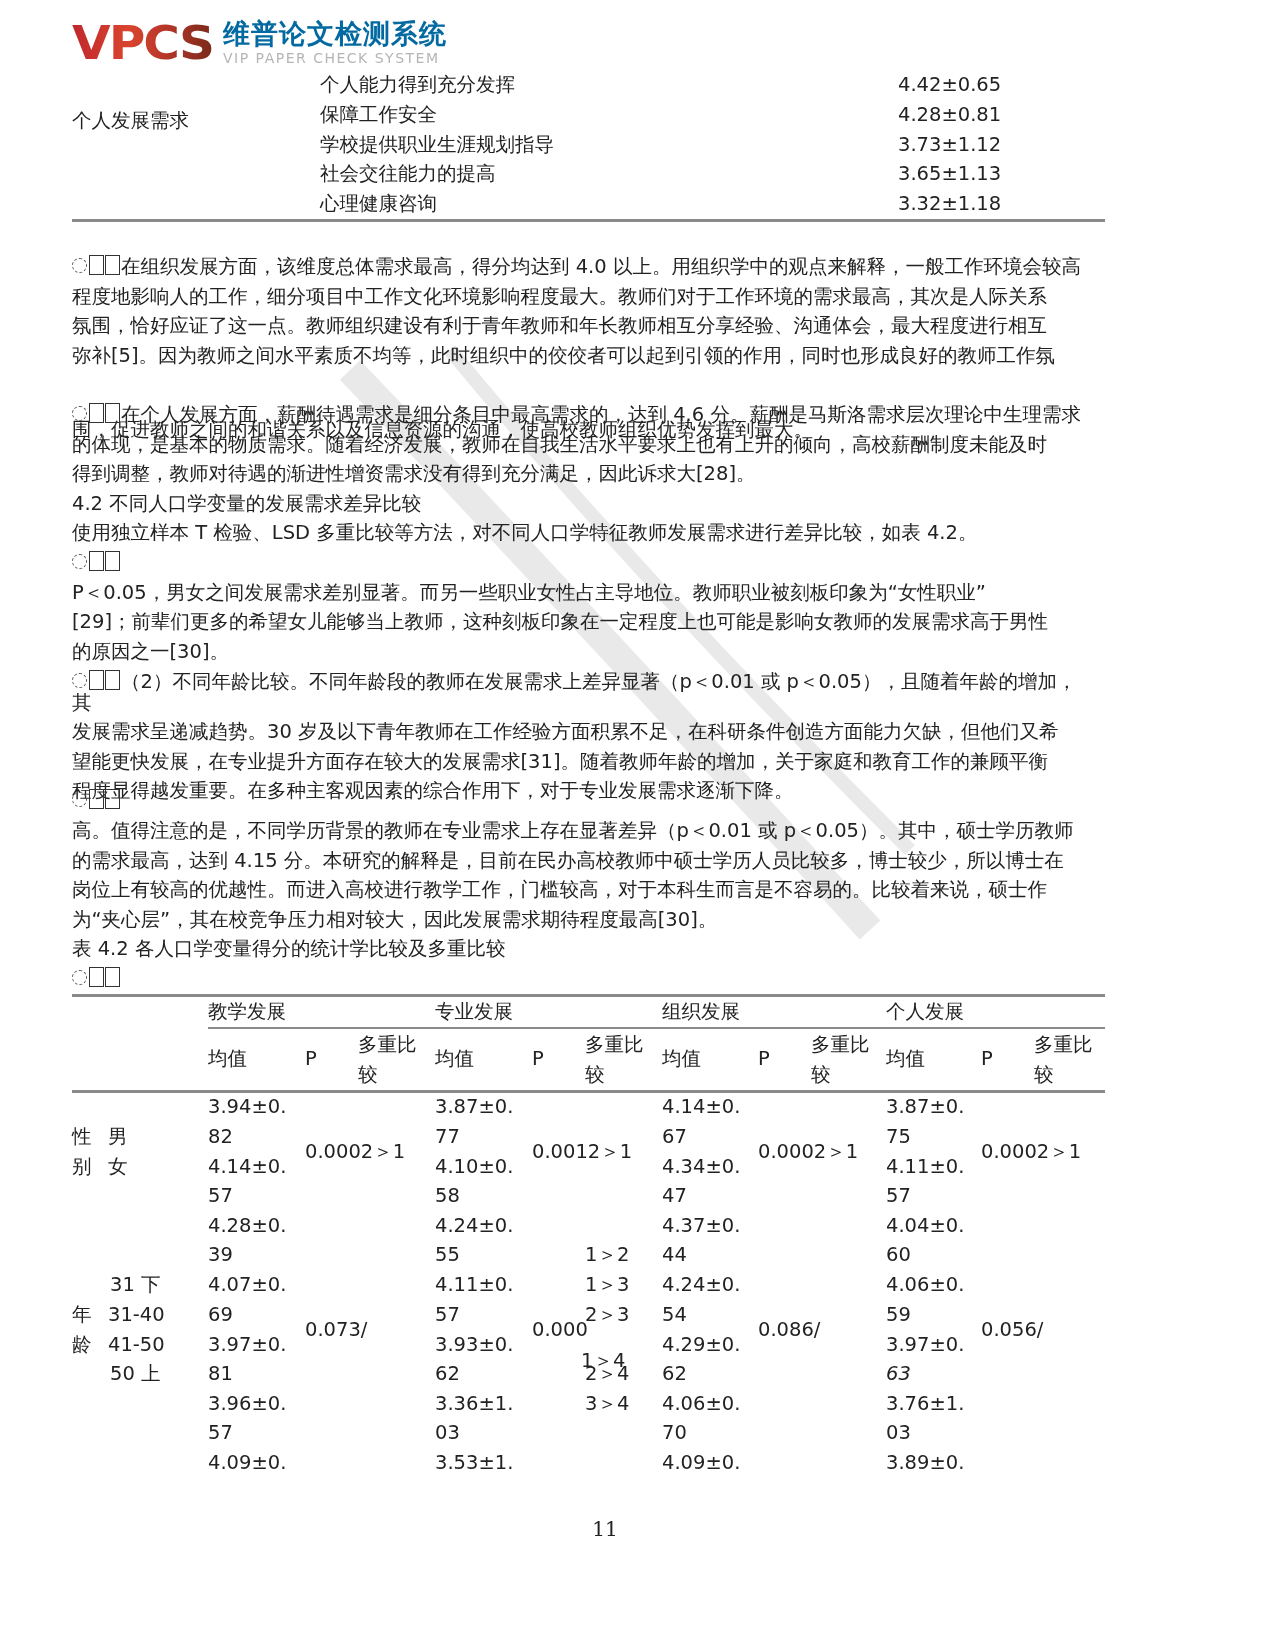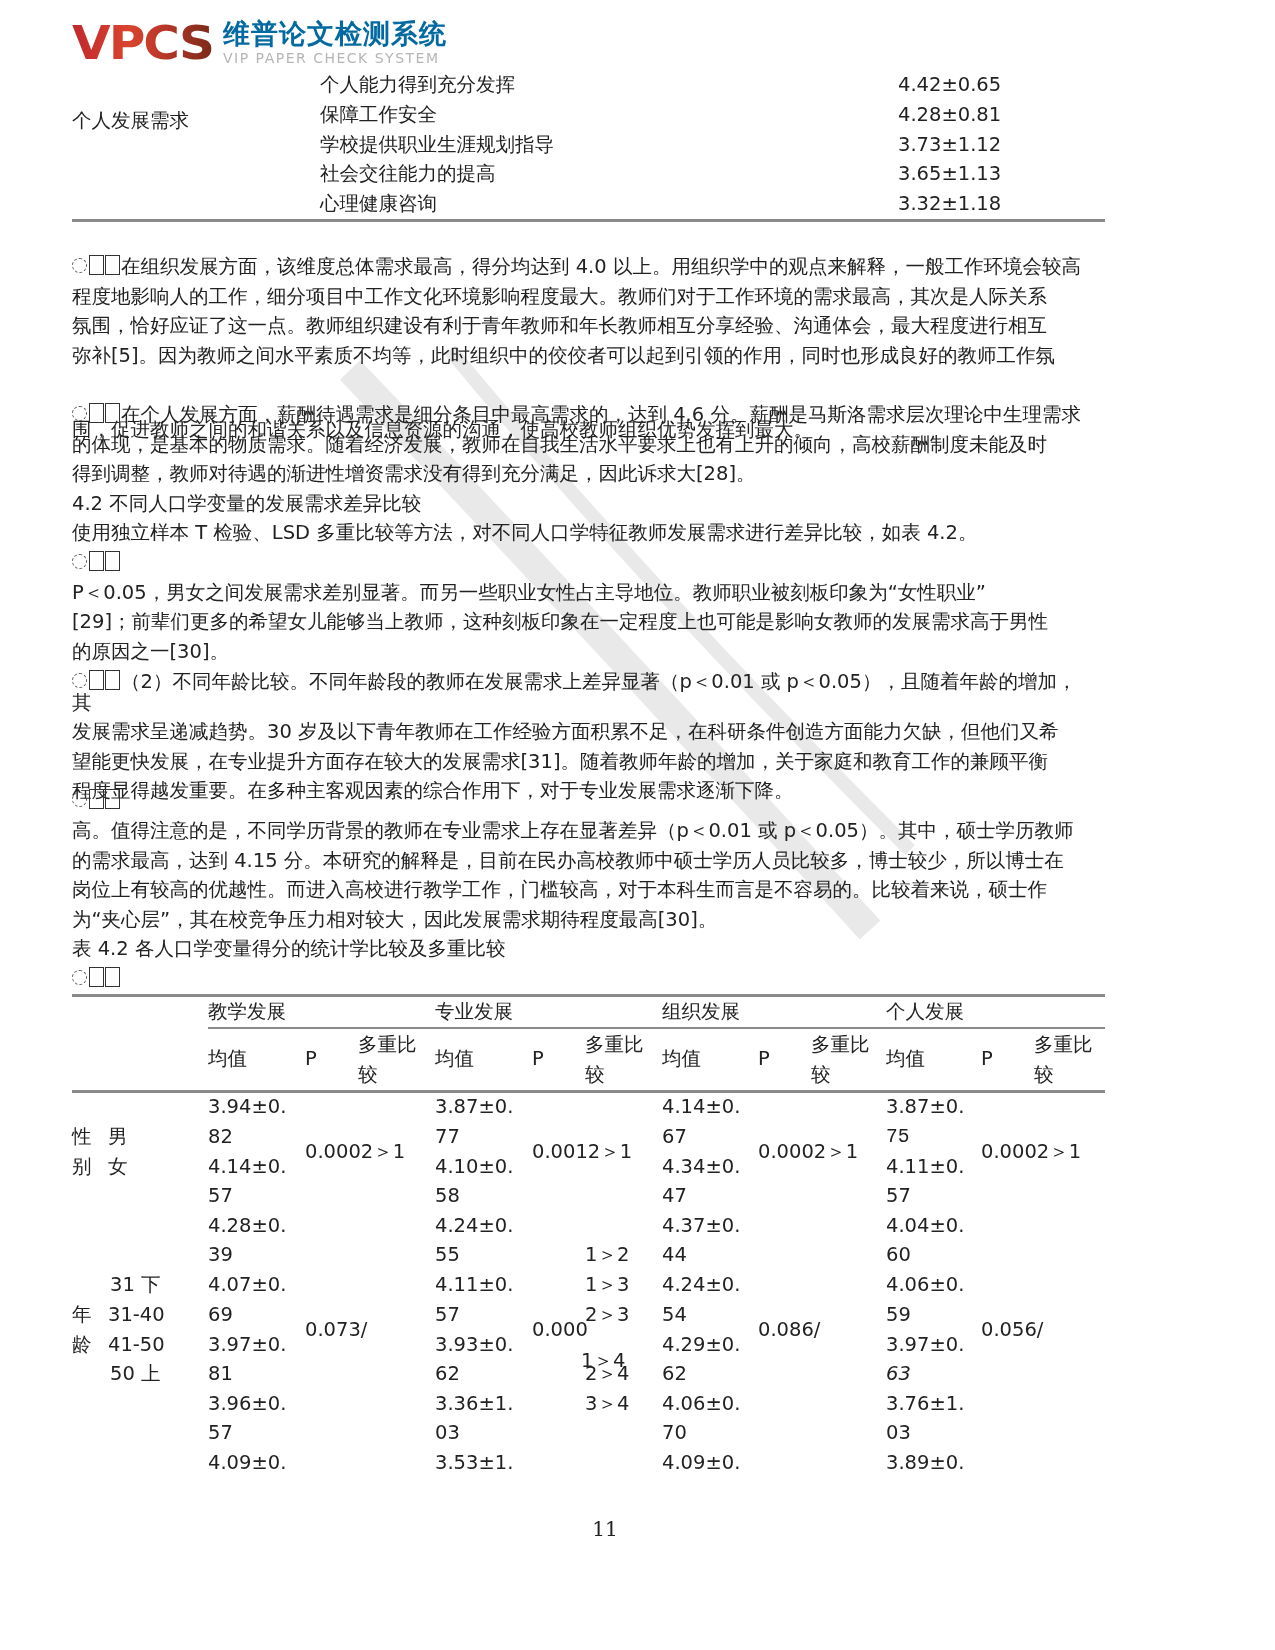--- a/index.html
+++ b/index.html
@@ -135,21 +135,21 @@
   <div class="tcell" style="left:435px; top:1181px;">58</div>
   <div class="tcell" style="left:532px; top:1137px;">0.0012＞1</div>
 
   <div class="tcell" style="left:662px; top:1092px;">4.14±0.</div>
   <div class="tcell" style="left:662px; top:1122px;">67</div>
   <div class="tcell" style="left:662px; top:1152px;">4.34±0.</div>
   <div class="tcell" style="left:662px; top:1181px;">47</div>
   <div class="tcell" style="left:758px; top:1137px;">0.0002＞1</div>
 
   <div class="tcell" style="left:886px; top:1092px;">3.87±0.</div>
-  <div class="tcell" style="left:886px; top:1122px;font-family:Liberation Mono, monospace;">75</div>
+  <div class="tcell" style="left:886px; top:1122px;">75</div>
   <div class="tcell" style="left:886px; top:1152px;">4.11±0.</div>
   <div class="tcell" style="left:886px; top:1181px;">57</div>
   <div class="tcell" style="left:981px; top:1137px;">0.0002＞1</div>
 
   <div class="tcell" style="left:72px; top:1300px;">年</div>
   <div class="tcell" style="left:72px; top:1330px;">龄</div>
   <div class="tcell" style="left:110px; top:1270px;">31 下</div>
   <div class="tcell" style="left:108px; top:1300px;">31-40</div>
   <div class="tcell" style="left:108px; top:1330px;">41-50</div>
   <div class="tcell" style="left:110px; top:1359px;">50 上</div>

